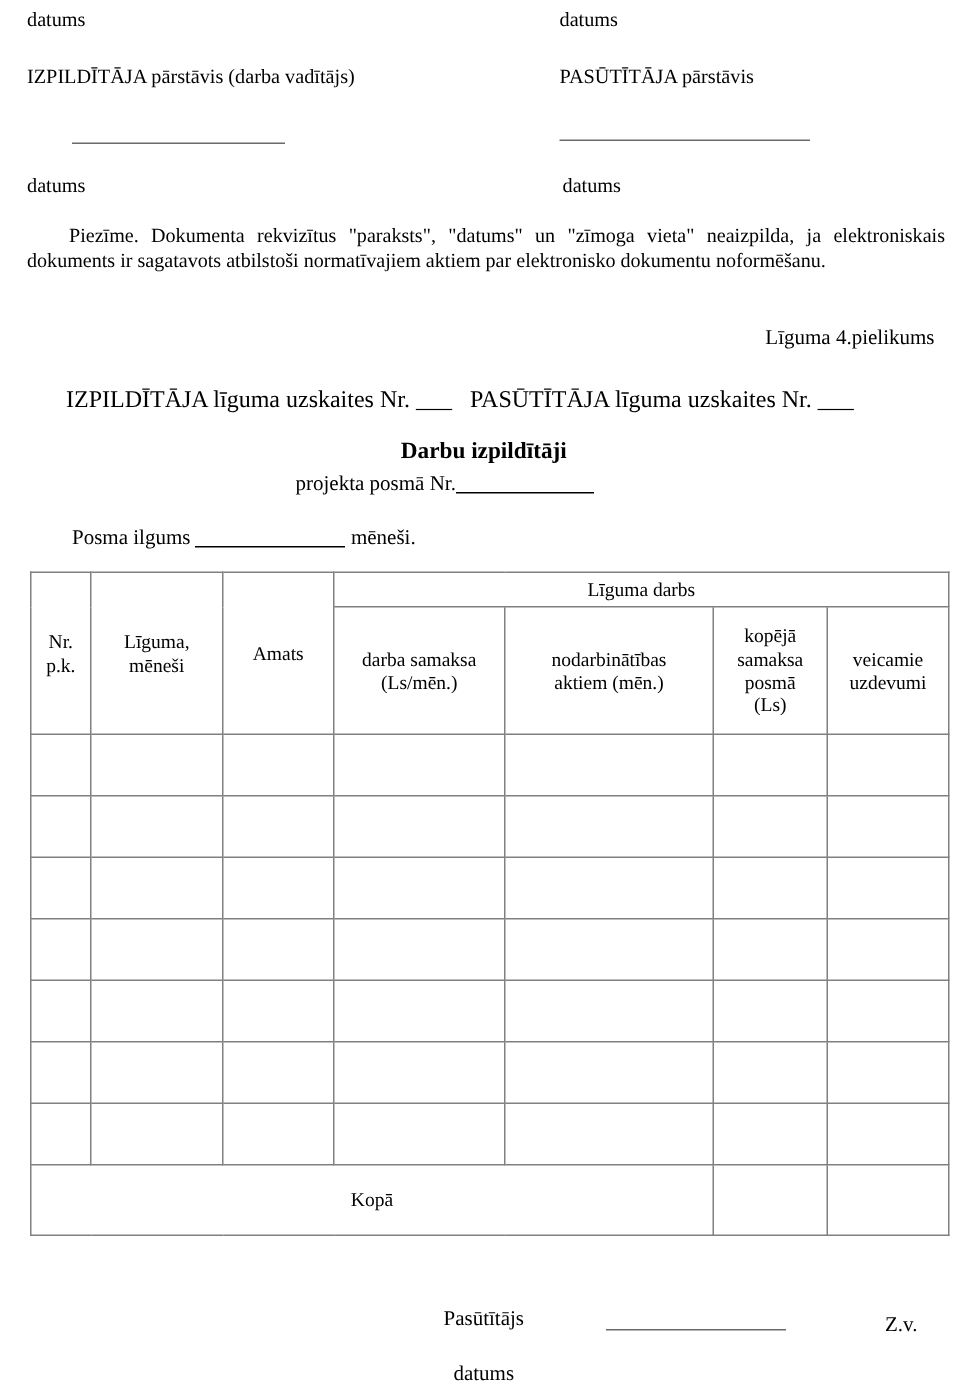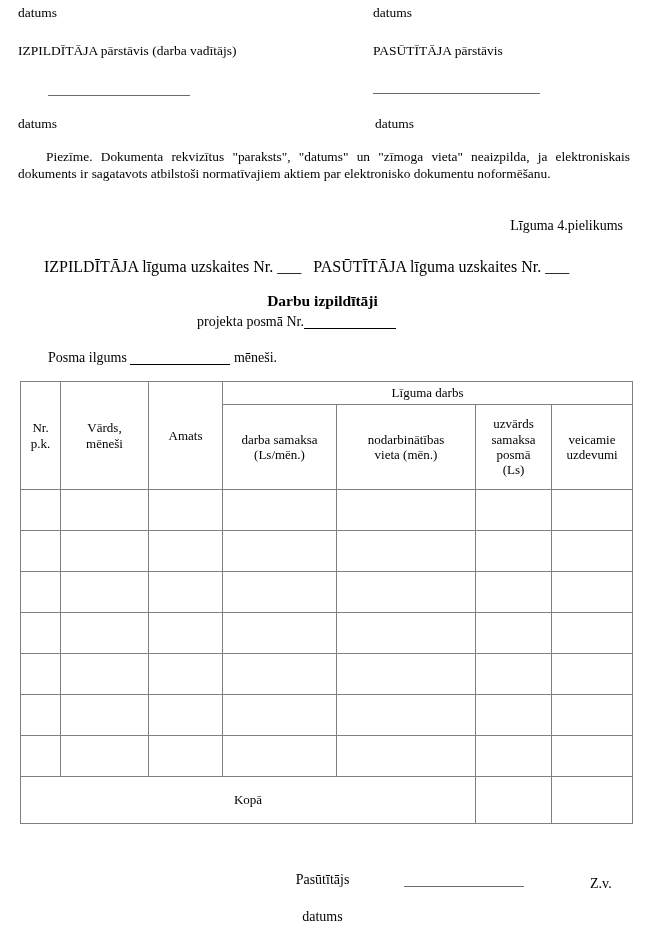--- a/index.html
+++ b/index.html
@@ -211,39 +211,39 @@
       <col style="width:81px">
     </colgroup>
     <tbody>
 
       <tr>
         <td class="hgroup" rowspan="2">
           <span>Nr.</span><br>
           <span>p.k.</span>
         </td>
         <td class="hgroup" rowspan="2">
-          <span>Vārds,</span><br>
+          <span>Līguma,</span><br>
           <span>mēneši</span>
         </td>
         <td class="hgroup" rowspan="2">
           <span>Amats</span>
         </td>
         <td class="hgroup" colspan="4">Līguma darbs</td>
       </tr>
       <tr>
         <td class="hcell">
           <span>darba samaksa</span><br>
           <span>(Ls/mēn.)</span>
         </td>
         <td class="hcell">
           <span>nodarbinātības</span><br>
-          <span>vieta (mēn.)</span>
+          <span>aktiem (mēn.)</span>
         </td>
         <td class="hcell">
-          <span>uzvārds</span><br>
+          <span>kopējā</span><br>
           <span>samaksa</span><br>
           <span>posmā</span><br>
           <span>(Ls)</span>
         </td>
         <td class="hcell">
           <span>veicamie</span><br>
           <span>uzdevumi</span>
         </td>
       </tr>
 

